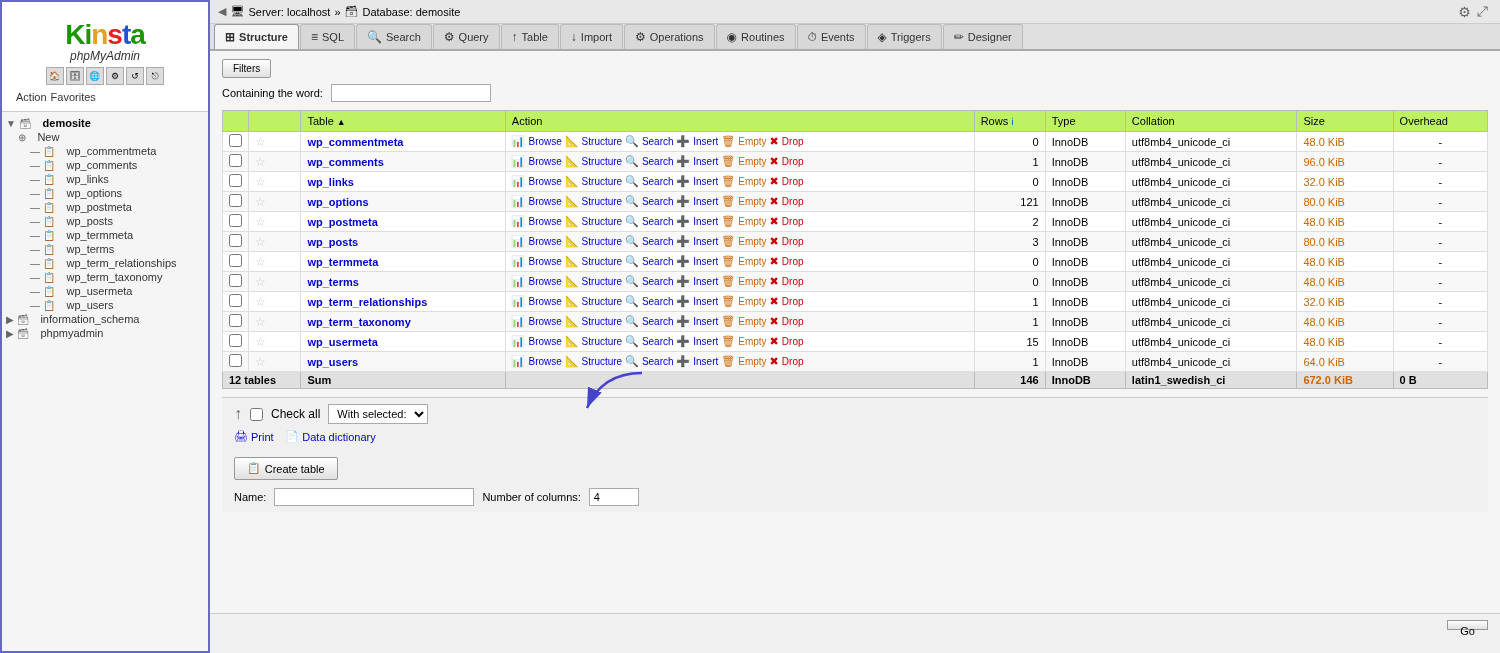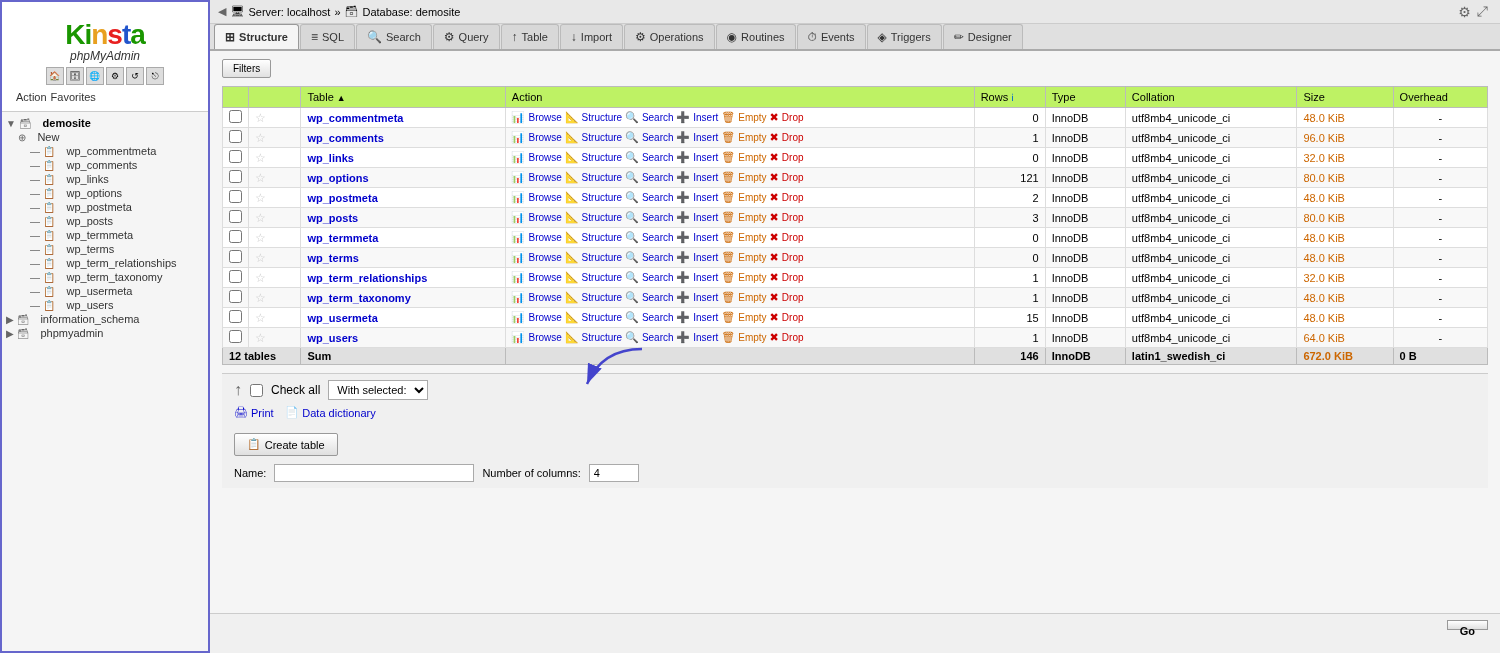--- a/index.html
+++ b/index.html
@@ -399,20 +399,24 @@
       <span class="tab-icon">✏</span>
       <span>Designer</span>
     </div>
   </div>
 
   <div class="content-wrapper">
     <div id="content">
 
       <div class="filters-section">
         <button class="btn">Filters</button>
+        <div class="filter-row">
+          <label>Containing the word:</label>
+          <input type="text" class="filter-input" style="">
+        </div>
       </div>
 
       <table class="db-table">
         <thead>
           <tr>
             <th class="check-col"></th>
             <th></th>
             <th class="sortable">Table <span class="sort-arrow">▲</span></th>
             <th>Action</th>
             <th class="rows-num">Rows <span class="info-icon">ℹ</span></th>
@@ -790,15 +794,15 @@
             <input type="text" class="create-input" style="">
             <label>Number of columns:</label>
             <input type="text" class="create-num-input" value="4" style="">
           </div>
         </div>
       </div>
     </div>
   </div>
 
   <div style="position:relative; height: 40px; background:#f0f0f0; border-top:1px solid #ccc;">
-    <button class="go-btn" style="position:absolute; right:12px; top:6px;font-weight:bold;">Go</button>
+    <button class="go-btn" style="position:absolute; right:12px; top:6px;">Go</button>
   </div>
 </div>
 
 </body></html>

